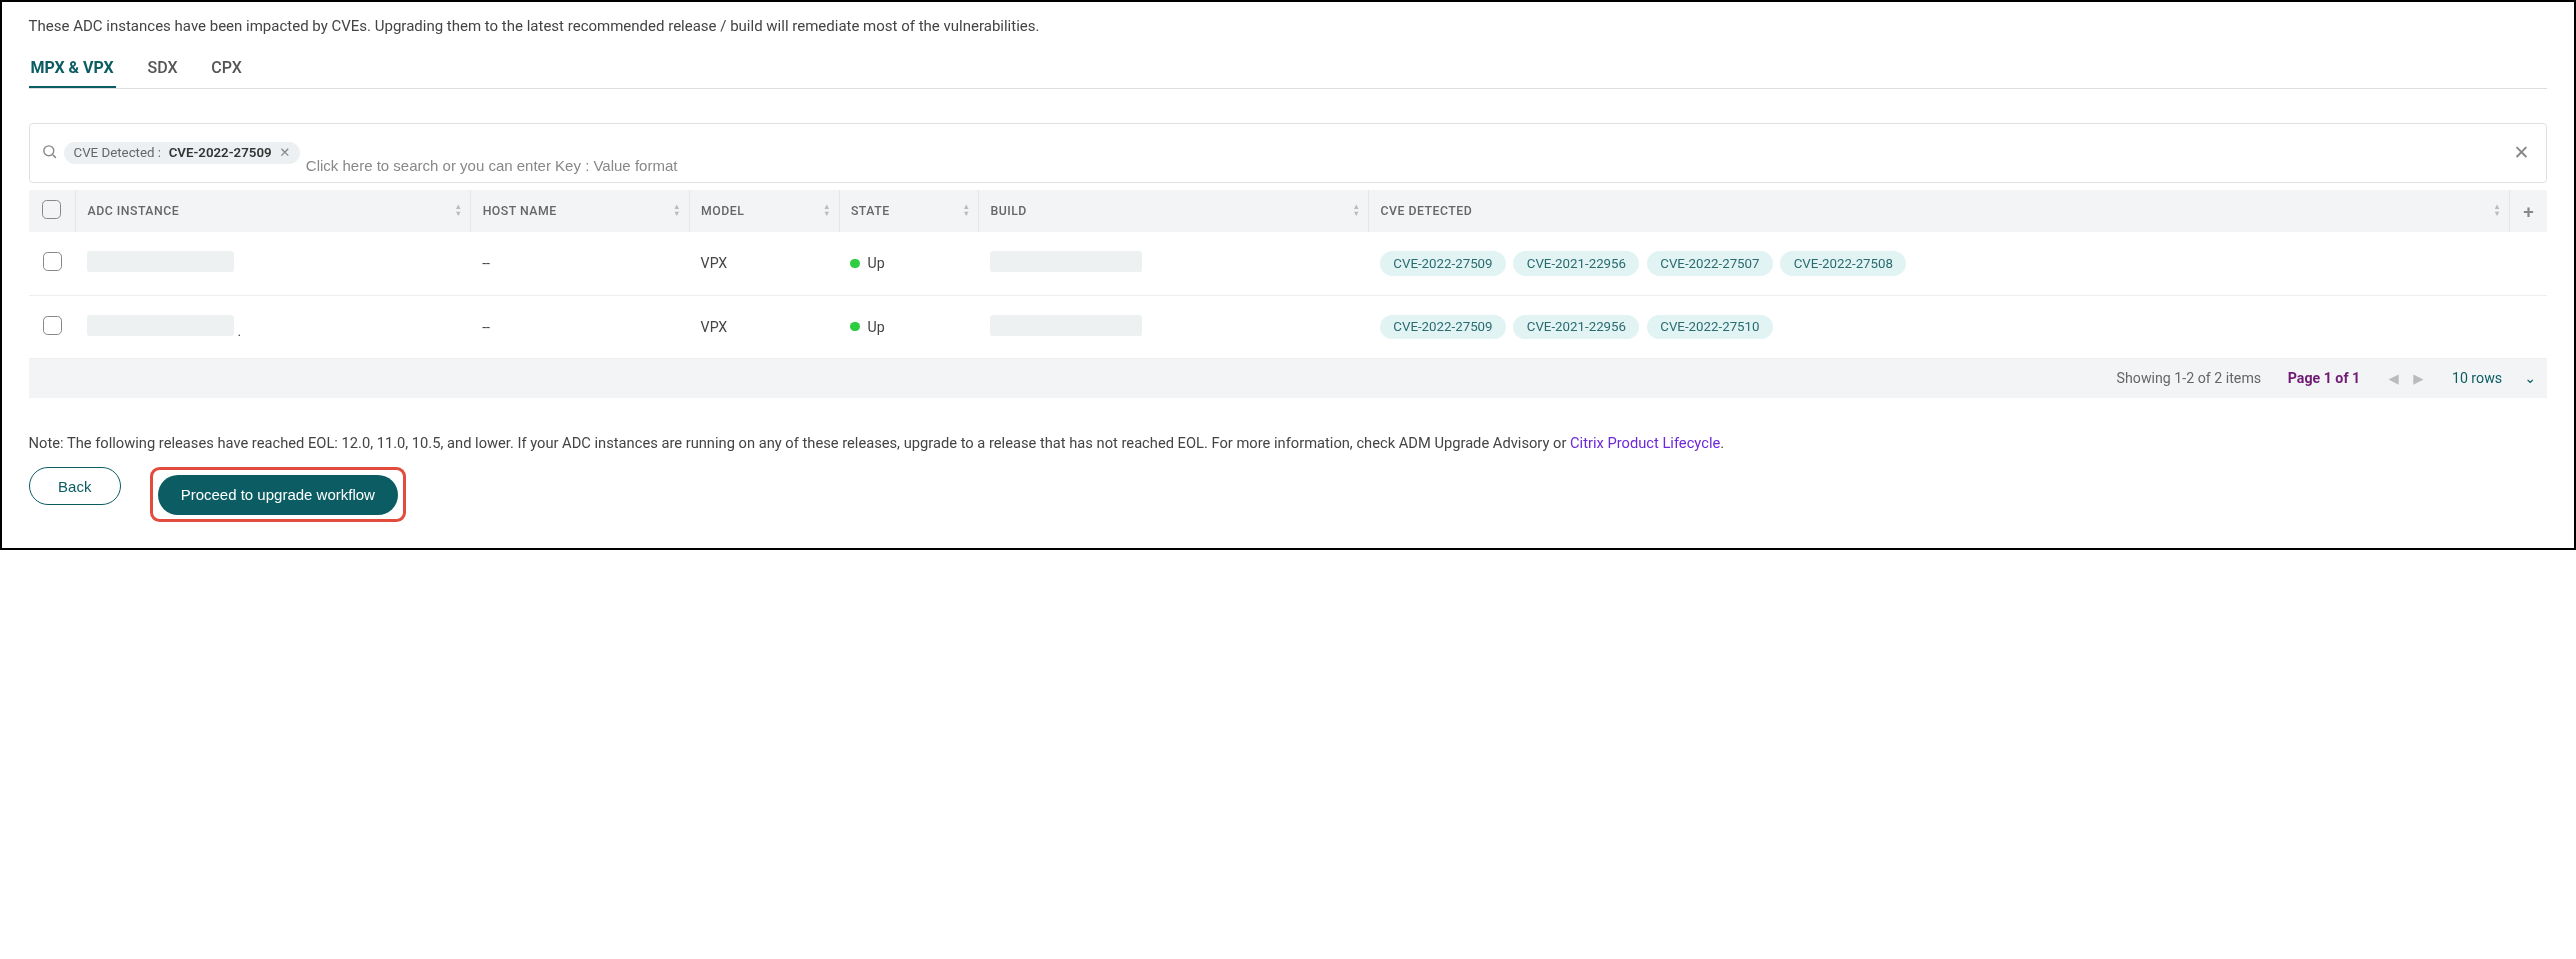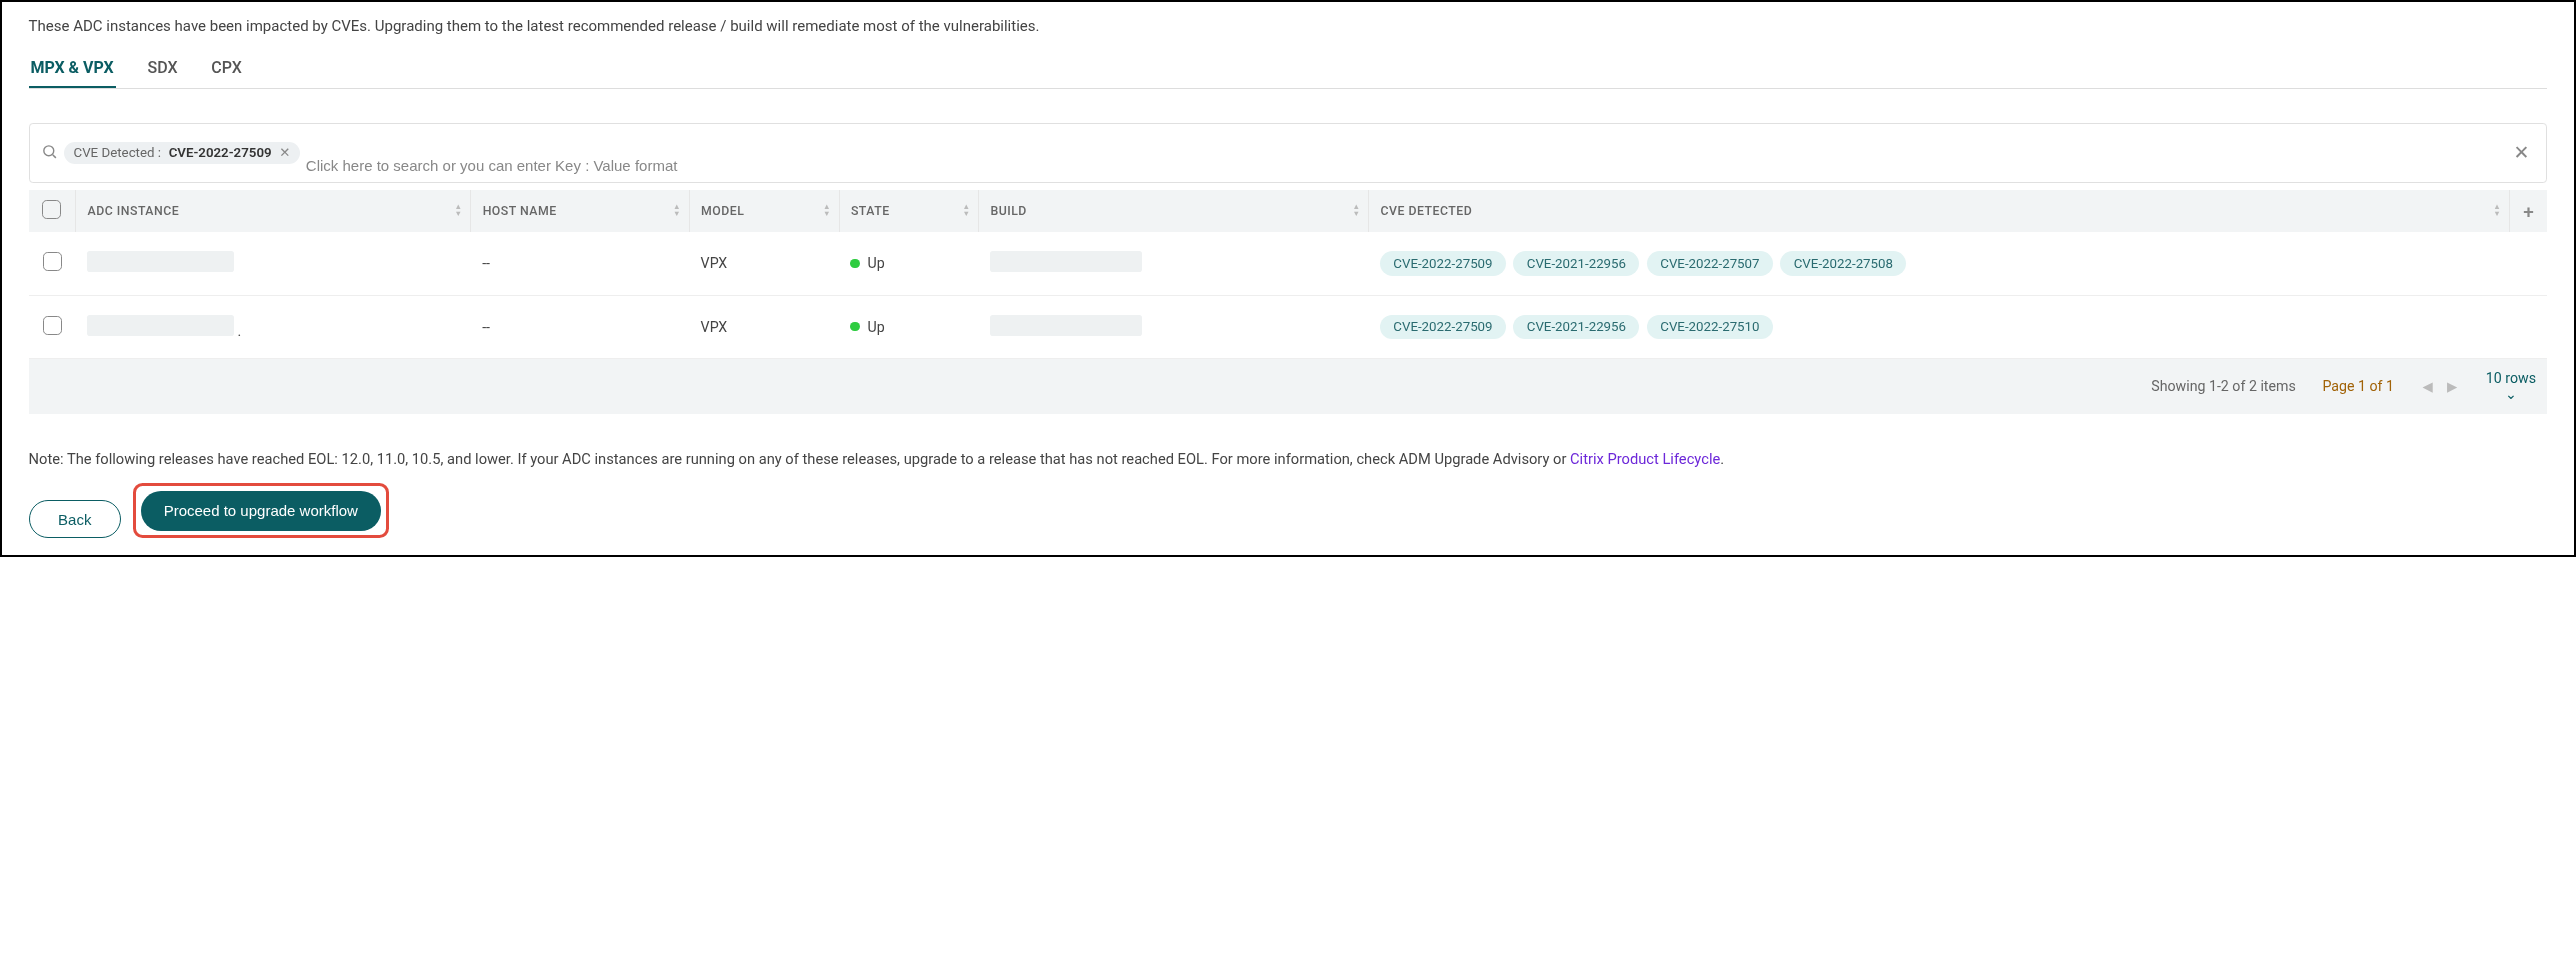--- a/index.html
+++ b/index.html
@@ -140,37 +140,37 @@
     font-size:14.2px;
     color:#666;
     border-bottom:none;
   }
   .pager-inner {
     display:flex;
     justify-content:flex-end;
     align-items:center;
     gap:26.6px;
   }
-  .page-indicator { color:#a16207; }
+  .page-indicator { color:#701a75;font-weight:bold; }
   .arrow { color:#bbb; cursor:pointer; font-size:13.3px; padding:0 1.9px; }
-  .rows-selector { color:#0b5d63; cursor:pointer; display:flex; align-items:center; gap:0;flex-direction:column; }
+  .rows-selector { color:#0b5d63; cursor:pointer; display:flex; align-items:center; gap:22px; }
 
   .note {
     margin-top: 34px;
     font-size: 14.7px;
     color: #444;
     line-height:1.5;
   }
   .note a { color:#6d28d9; text-decoration:none; cursor:pointer; }
 
   .btn-row {
     margin-top: 13.3px;
     display:flex;
-    align-items:flex-end;
-    gap: 12px;
+    align-items:flex-start;
+    gap: 29px;
   }
   .btn-back {
     border:1.9px solid #0b5d63;
     background:#fff;
     color:#0b5d63;
     border-radius: 25px;
     padding: 9.5px 28.5px;
     font-size:15px;
     cursor:pointer;
   }

